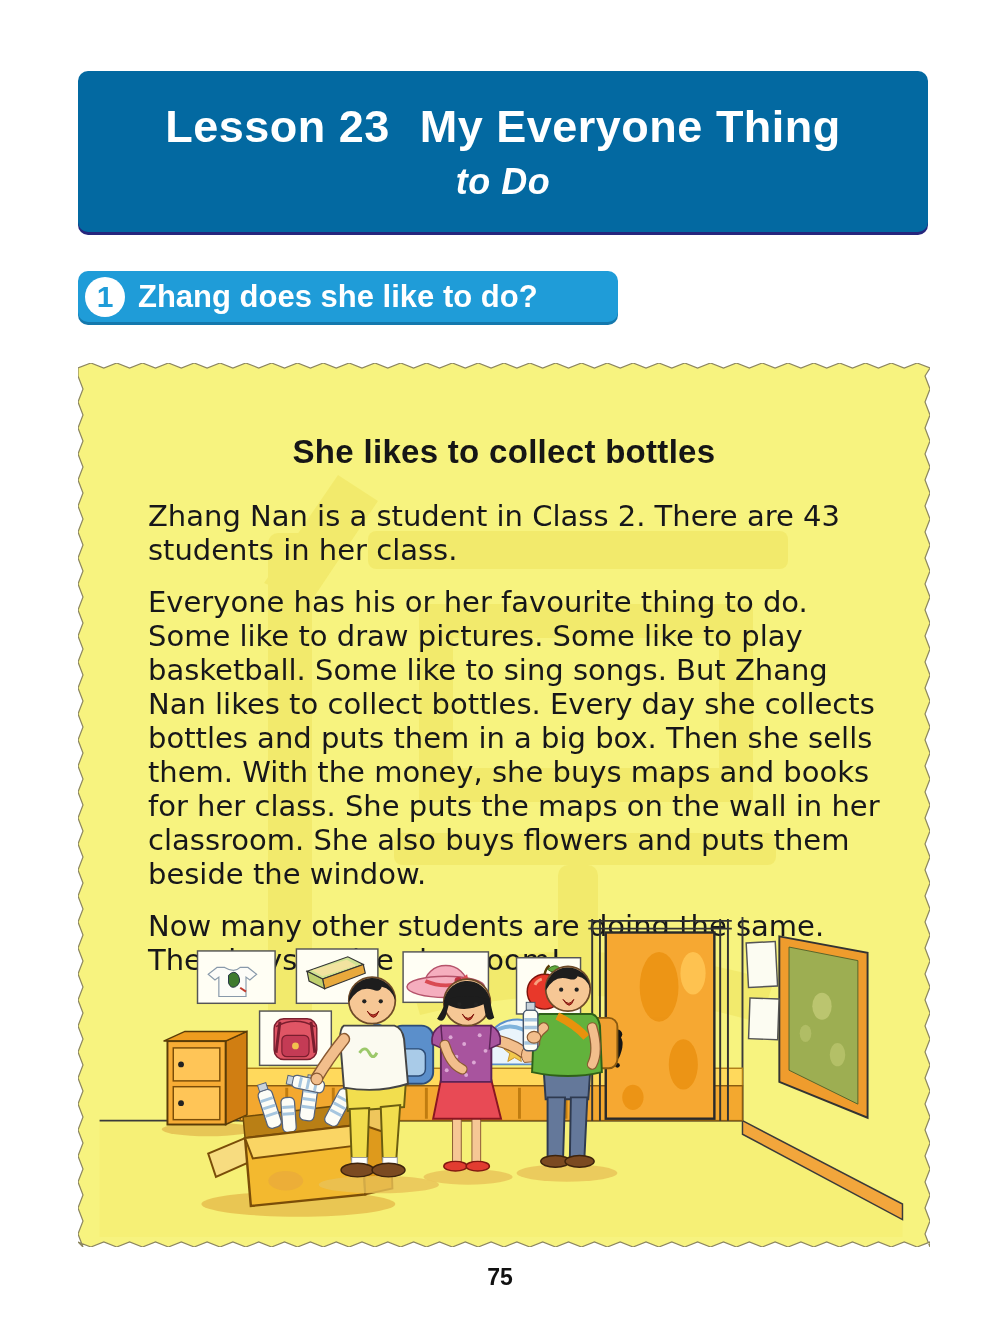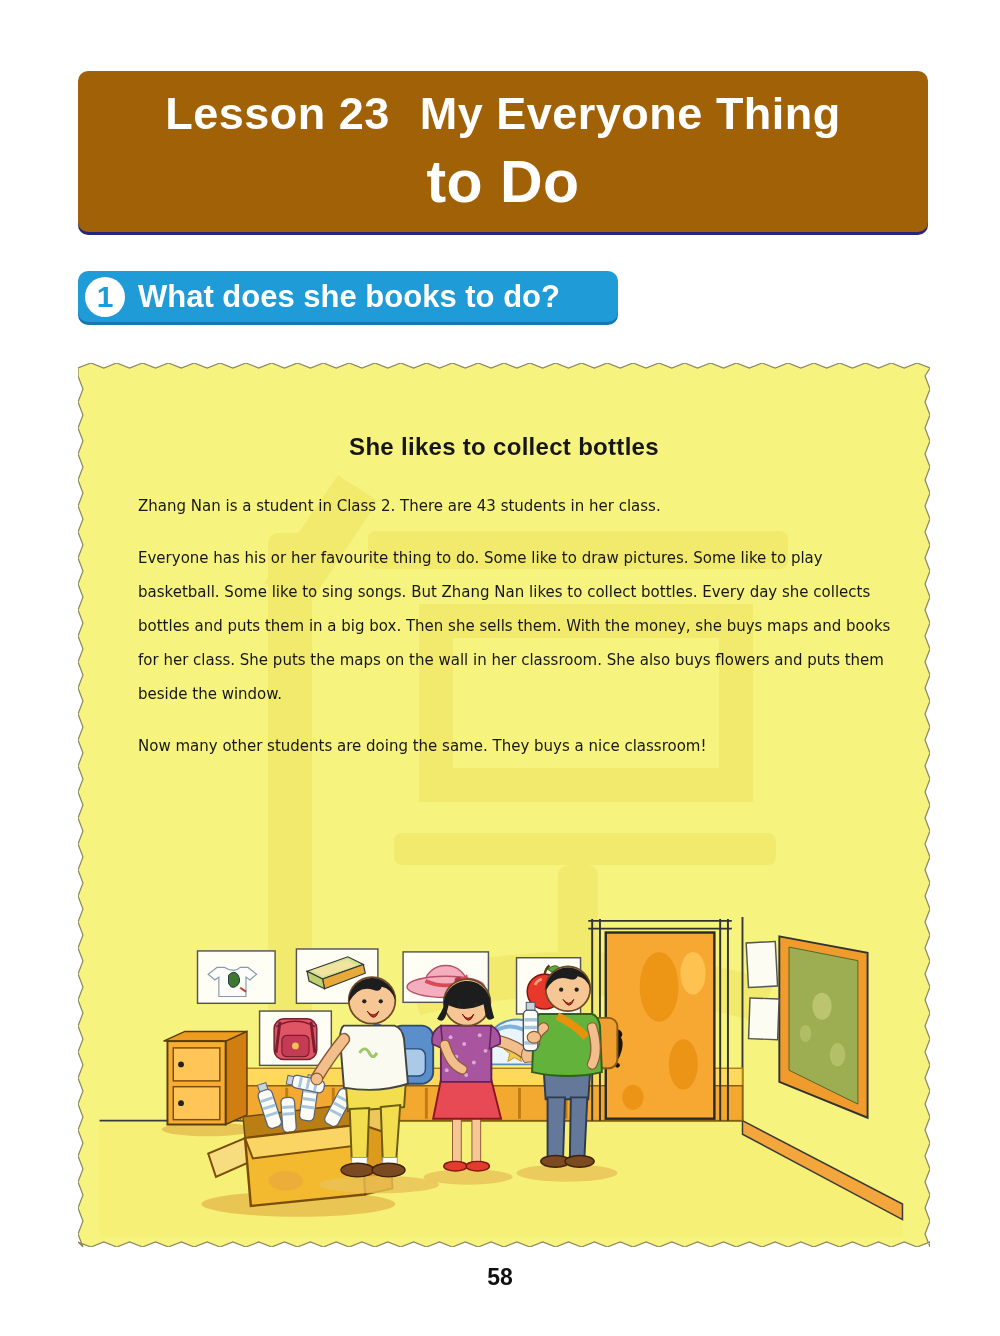--- a/index.html
+++ b/index.html
@@ -4,26 +4,26 @@
 <style>
   html,body{margin:0;padding:0;}
   body{
     width:1000px;height:1336px;position:relative;background:#ffffff;
     font-family:"Liberation Sans", sans-serif;overflow:hidden;
   }
 
   
   .banner{
     position:absolute;left:78px;top:71px;width:850px;height:161px;
-    background:#a16207;border-radius:10px;color:#fff;
+    background:#0369a1;border-radius:10px;color:#fff;
     display:flex;flex-direction:column;justify-content:center;align-items:center;
     box-shadow:0 3px 0 #26267d;
   }
   .banner .l1{display:flex;gap:30px;font-size:45px;font-weight:bold;letter-spacing:.5px;}
-  .banner .l2{font-size:59px;font-weight:bold;margin-top:8px;letter-spacing:.5px;}
+  .banner .l2{font-size:36px;font-weight:bold;margin-top:8px;letter-spacing:.5px;font-style:italic;}
 
   
   .section-bar{
     position:absolute;left:78px;top:271px;width:540px;height:51px;
     background:#1F9CD8;border-radius:10px;display:flex;align-items:center;color:#fff;
     box-shadow:0 3px 0 #1478ad;
   }
   .badge{
     width:40px;height:40px;margin-left:7px;background:#fff;border-radius:50%;
     color:#1F9CD8;font-size:30px;font-weight:bold;
@@ -31,24 +31,24 @@
   }
   .section-title{font-size:31px;font-weight:bold;margin-left:13px;white-space:nowrap;}
 
   
   .panel{position:absolute;left:78px;top:363px;width:852px;height:884px;}
   .zigzag-bg{position:absolute;inset:0;width:100%;height:100%;z-index:0;}
   .panel-inner{position:absolute;inset:0;z-index:1;}
   .watermark{position:absolute;left:150px;top:50px;width:600px;height:780px;opacity:.55;z-index:0;}
   .panel-title{
     position:relative;z-index:1;text-align:center;margin:70px 0 0 0;
-    font-size:24px;font-weight:bold;color:#161616;letter-spacing:.3px;
-  }
-  .passage{position:relative;z-index:1;margin:0;padding:0 34px 0 60px;color:#17171a;
-    font-family:"DejaVu Sans", sans-serif;font-size:15px;line-height:34px;}
+    font-size:33px;font-weight:bold;color:#161616;letter-spacing:.3px;
+  }
+  .passage{position:relative;z-index:1;margin:10px;padding:0 34px 0 60px;color:#17171a;
+    font-family:"DejaVu Sans", sans-serif;font-size:29px;line-height:34px;}
   .passage p{margin:18px 0 0 0;}
   .passage p.first{margin-top:28px;}
   .figure{position:absolute;left:12px;right:16px;bottom:10px;height:320px;z-index:1;}
   .figure svg{width:100%;height:100%;display:block;}
 
   
   .page-num{
     position:absolute;left:0;right:0;top:1264px;text-align:center;
     font-size:23px;font-weight:bold;color:#111;
   }
@@ -59,21 +59,21 @@
 <div class="banner">
   <div class="l1">
     <span>Lesson 23</span>
     <span>My Everyone Thing</span>
   </div>
   <div class="l2">to Do</div>
 </div>
 
 <div class="section-bar">
   <div class="badge">1</div>
-  <div class="section-title">What does she books to do?</div>
+  <div class="section-title">Zhang does she like to do?</div>
 </div>
 
 <div class="panel">
     <svg viewBox="0 0 852 884" preserveAspectRatio="none" class="zigzag-bg">
       <polygon points="0.0,5.0 12.9,0.0 25.8,5.0 38.7,0.0 51.6,5.0 64.5,0.0 77.5,5.0 90.4,0.0 103.3,5.0 116.2,0.0 129.1,5.0 142.0,0.0 154.9,5.0 167.8,0.0 180.7,5.0 193.6,0.0 206.5,5.0 219.5,0.0 232.4,5.0 245.3,0.0 258.2,5.0 271.1,0.0 284.0,5.0 296.9,0.0 309.8,5.0 322.7,0.0 335.6,5.0 348.5,0.0 361.5,5.0 374.4,0.0 387.3,5.0 400.2,0.0 413.1,5.0 426.0,0.0 438.9,5.0 451.8,0.0 464.7,5.0 477.6,0.0 490.5,5.0 503.5,0.0 516.4,5.0 529.3,0.0 542.2,5.0 555.1,0.0 568.0,5.0 580.9,0.0 593.8,5.0 606.7,0.0 619.6,5.0 632.5,0.0 645.5,5.0 658.4,0.0 671.3,5.0 684.2,0.0 697.1,5.0 710.0,0.0 722.9,5.0 735.8,0.0 748.7,5.0 761.6,0.0 774.5,5.0 787.5,0.0 800.4,5.0 813.3,0.0 826.2,5.0 839.1,0.0 852.0,5.0 847.0,13.0 852.0,26.0 847.0,39.0 852.0,52.0 847.0,65.0 852.0,78.0 847.0,91.0 852.0,104.0 847.0,117.0 852.0,130.0 847.0,143.0 852.0,156.0 847.0,169.0 852.0,182.0 847.0,195.0 852.0,208.0 847.0,221.0 852.0,234.0 847.0,247.0 852.0,260.0 847.0,273.0 852.0,286.0 847.0,299.0 852.0,312.0 847.0,325.0 852.0,338.0 847.0,351.0 852.0,364.0 847.0,377.0 852.0,390.0 847.0,403.0 852.0,416.0 847.0,429.0 852.0,442.0 847.0,455.0 852.0,468.0 847.0,481.0 852.0,494.0 847.0,507.0 852.0,520.0 847.0,533.0 852.0,546.0 847.0,559.0 852.0,572.0 847.0,585.0 852.0,598.0 847.0,611.0 852.0,624.0 847.0,637.0 852.0,650.0 847.0,663.0 852.0,676.0 847.0,689.0 852.0,702.0 847.0,715.0 852.0,728.0 847.0,741.0 852.0,754.0 847.0,767.0 852.0,780.0 847.0,793.0 852.0,806.0 847.0,819.0 852.0,832.0 847.0,845.0 852.0,858.0 847.0,871.0 852.0,884.0 852.0,879.0 839.1,884.0 826.2,879.0 813.3,884.0 800.4,879.0 787.5,884.0 774.5,879.0 761.6,884.0 748.7,879.0 735.8,884.0 722.9,879.0 710.0,884.0 697.1,879.0 684.2,884.0 671.3,879.0 658.4,884.0 645.5,879.0 632.5,884.0 619.6,879.0 606.7,884.0 593.8,879.0 580.9,884.0 568.0,879.0 555.1,884.0 542.2,879.0 529.3,884.0 516.4,879.0 503.5,884.0 490.5,879.0 477.6,884.0 464.7,879.0 451.8,884.0 438.9,879.0 426.0,884.0 413.1,879.0 400.2,884.0 387.3,879.0 374.4,884.0 361.5,879.0 348.5,884.0 335.6,879.0 322.7,884.0 309.8,879.0 296.9,884.0 284.0,879.0 271.1,884.0 258.2,879.0 245.3,884.0 232.4,879.0 219.5,884.0 206.5,879.0 193.6,884.0 180.7,879.0 167.8,884.0 154.9,879.0 142.0,884.0 129.1,879.0 116.2,884.0 103.3,879.0 90.4,884.0 77.5,879.0 64.5,884.0 51.6,879.0 38.7,884.0 25.8,879.0 12.9,884.0 0.0,879.0 5.0,884.0 0.0,871.0 5.0,858.0 0.0,845.0 5.0,832.0 0.0,819.0 5.0,806.0 0.0,793.0 5.0,780.0 0.0,767.0 5.0,754.0 0.0,741.0 5.0,728.0 0.0,715.0 5.0,702.0 0.0,689.0 5.0,676.0 0.0,663.0 5.0,650.0 0.0,637.0 5.0,624.0 0.0,611.0 5.0,598.0 0.0,585.0 5.0,572.0 0.0,559.0 5.0,546.0 0.0,533.0 5.0,520.0 0.0,507.0 5.0,494.0 0.0,481.0 5.0,468.0 0.0,455.0 5.0,442.0 0.0,429.0 5.0,416.0 0.0,403.0 5.0,390.0 0.0,377.0 5.0,364.0 0.0,351.0 5.0,338.0 0.0,325.0 5.0,312.0 0.0,299.0 5.0,286.0 0.0,273.0 5.0,260.0 0.0,247.0 5.0,234.0 0.0,221.0 5.0,208.0 0.0,195.0 5.0,182.0 0.0,169.0 5.0,156.0 0.0,143.0 5.0,130.0 0.0,117.0 5.0,104.0 0.0,91.0 5.0,78.0 0.0,65.0 5.0,52.0 0.0,39.0 5.0,26.0 0.0,13.0" fill="#F7F37F" stroke="#8C8660" stroke-width="1.2"></polygon>
     </svg>
   <div class="panel-inner">
 
     <svg class="watermark" viewBox="0 0 600 780" aria-hidden="true">
       <g fill="#EFE45E">
@@ -316,13 +316,13 @@
           <path d="M460,76 a23,23 0 0 1 46,-2 q-3,-11 -13,-13 q-2,5 -9,3 q-15,-5 -24,12 z" fill="#1d1d1d"></path>
           <circle cx="476" cy="75" r="2.2" fill="#222"></circle>
           <circle cx="492" cy="75" r="2.2" fill="#222"></circle>
           <path d="M478,85 q6,8 11,0 q-4,12 -11,0 z" fill="#C0392B" stroke="#7d130c" stroke-width="1"></path>
         </g>
       </svg>
     </div>
   </div>
 </div>
 
-<div class="page-num">58</div>
+<div class="page-num">75</div>
 
 </body></html>

